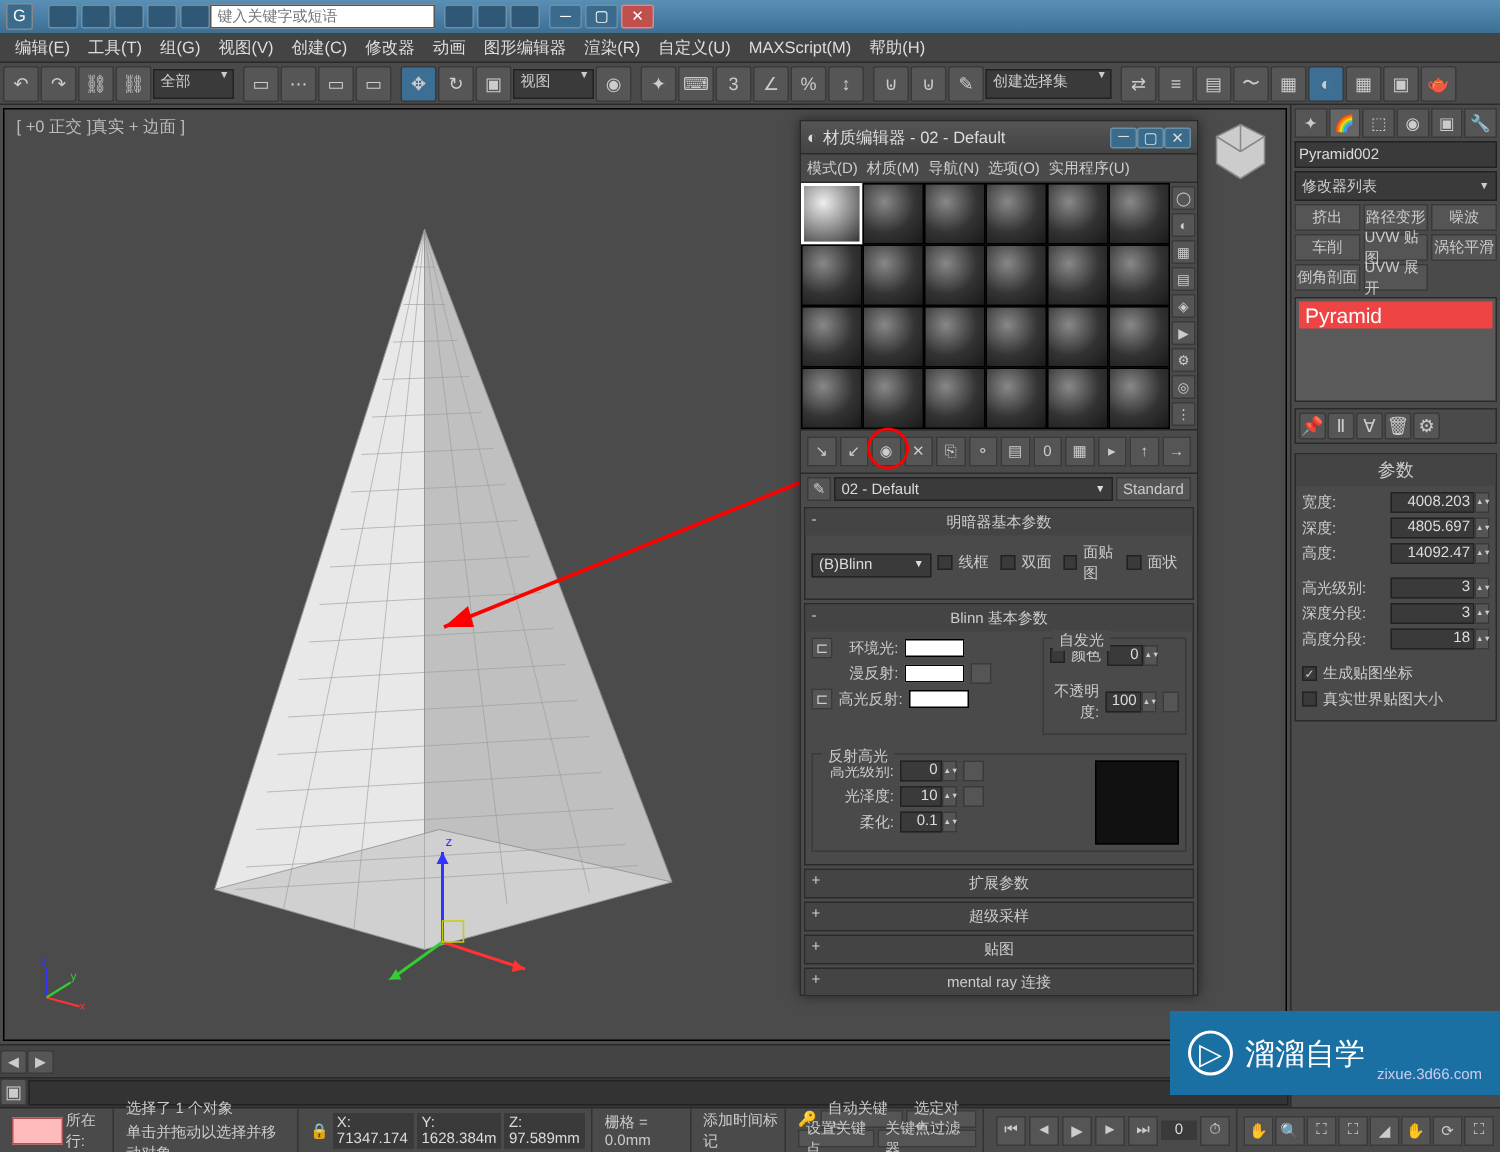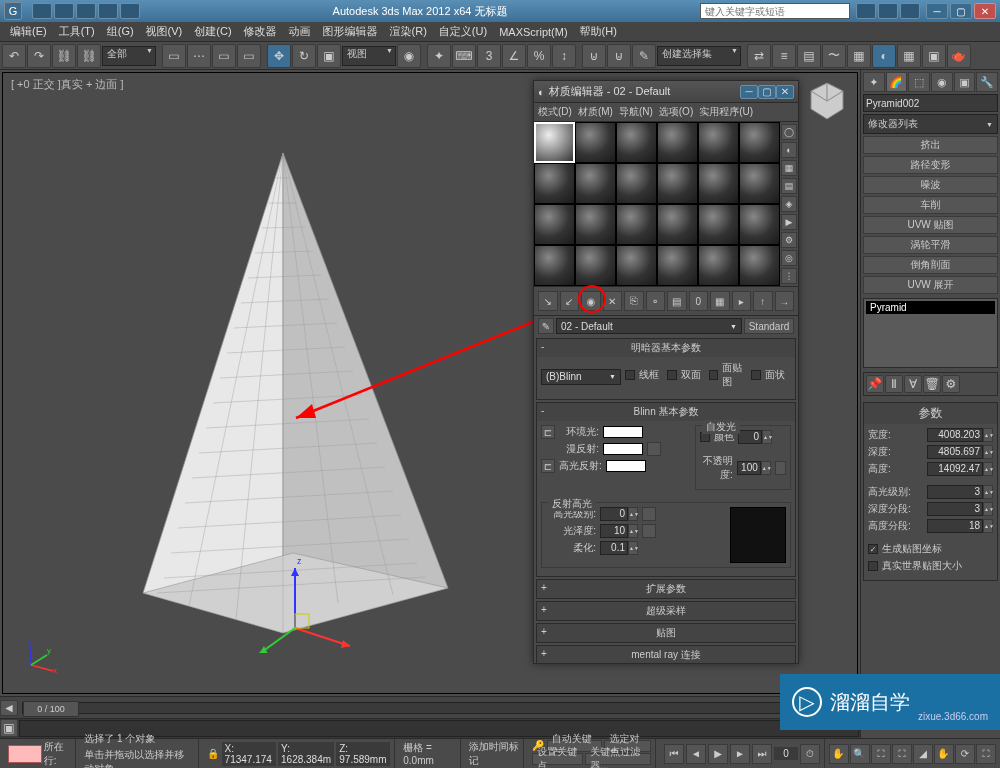--- a/index.html
+++ b/index.html
@@ -41,24 +41,24 @@
 
 .arrow-svg { position: absolute; left: 0; top: 0; width: 860px; height: 700px; pointer-events: none; }
 
 
 .cmdpanel { position: absolute; top: 70px; right: 0; width: 140px; bottom: 30px; background: #4a4a4a; border-left: 1px solid #2a2a2a; padding: 2px; overflow: hidden; }
 .cmd-tabs { display: flex; gap: 1px; margin-bottom: 2px; }
 .cmd-tab { flex: 1; height: 20px; background: #555; border: 1px solid #3a3a3a; display:flex;align-items:center;justify-content:center;font-size:11px; }
 .cmd-tab.active { background: #666; }
 .cmd-name { width: 100%; height: 18px; background: #3a3a3a; border: 1px solid #222; color: #ddd; padding: 0 2px; margin-bottom: 2px; font-size:10px; }
 .mod-label { background: #3a3a3a; border: 1px solid #222; padding: 2px 4px; font-size: 10px; margin-bottom: 2px; display:flex;align-items:center;justify-content:space-between; }
-.mod-grid { display: grid; grid-template-columns: 1fr; gap: 2px; margin-bottom: 4px; }
+.mod-grid { display: grid; grid-template-columns: 1fr 1fr 1fr; gap: 2px; margin-bottom: 4px; }
 .mod-btn { height: 18px; background: #555; border: 1px solid #3a3a3a; font-size: 10px; display:flex;align-items:center;justify-content:center; }
 .mod-stack { height: 70px; background: #5a5a5a; border: 1px solid #2a2a2a; padding: 2px; margin-bottom: 4px; }
-.mod-stack-item { background: #000000; color: #fff; padding: 1px 4px; font-size: 10px; }
+.mod-stack-item { background: #ef4444; color: #fff; padding: 1px 4px; font-size: 14px; }
 .mod-tools { display: flex; gap: 1px; margin-bottom: 6px; border:1px solid #2a2a2a; padding:2px; }
 .rollout { border: 1px solid #2a2a2a; margin-bottom: 2px; }
 .rollout-head { background: #444; padding: 2px 4px; text-align: center; font-size: 12px; }
 .rollout-body { padding: 4px; }
 .param-row { display: flex; align-items: center; justify-content: space-between; margin-bottom: 3px; font-size: 10px; gap:4px; }
 .spinner { display:flex; }
 .spinner-val { width: 56px; height: 14px; background: #3a3a3a; border: 1px solid #222; color: #ddd; text-align: right; padding: 0 2px; font-size: 10px; }
 .spinner-arrows { width: 10px; height: 14px; background: #555; border: 1px solid #3a3a3a; display:flex;flex-direction:column;justify-content:center;font-size:5px;line-height:5px;text-align:center; }
 .chk { display: flex; align-items: center; gap: 4px; font-size: 10px; margin-bottom: 3px; }
 .chk-box { width: 10px; height: 10px; background: #3a3a3a; border: 1px solid #222; display:flex;align-items:center;justify-content:center;font-size:8px; }
@@ -115,21 +115,20 @@
 
 <div class="titlebar">
   <div class="app-icon">G</div>
   <div class="quick-tools">
     <div class="qtool"></div>
     <div class="qtool"></div>
     <div class="qtool"></div>
     <div class="qtool"></div>
     <div class="qtool"></div>
   </div>
-  <div class="title-text">Autodesk 3ds Max  2012  x64   无标题</div>
   <input class="searchbox" placeholder="键入关键字或短语" style="">
   <div class="quick-tools">
     <div class="qtool"></div>
     <div class="qtool"></div>
     <div class="qtool"></div>
   </div>
   <div class="win-btns">
     <div class="win-btn">─</div>
     <div class="win-btn">▢</div>
     <div class="win-btn close">✕</div>
@@ -560,23 +559,20 @@
       <div class="chk">
           <div class="chk-box"></div>
           <span>真实世界贴图大小</span>
         </div>
     </div>
   </div>
 </div>
 
 <div class="timeslider">
   <div class="tbtn" style="width:18px;height:16px">◄</div>
-  <div class="slider-bar">
-    <div class="slider-thumb">0 / 100</div>
-  </div>
   <div class="tbtn" style="width:18px;height:16px">►</div>
 </div>
 <div class="trackbar">
   <div class="tbtn" style="width:18px;height:18px">▣</div>
   <div style="flex:1;background:#333;margin:1px;border:1px solid #222"></div>
 </div>
 
 <div class="statusbar">
   <div class="status-seg">
     <div style="width:40px;height:18px;background:#fbb;border:1px solid #a55"></div>

